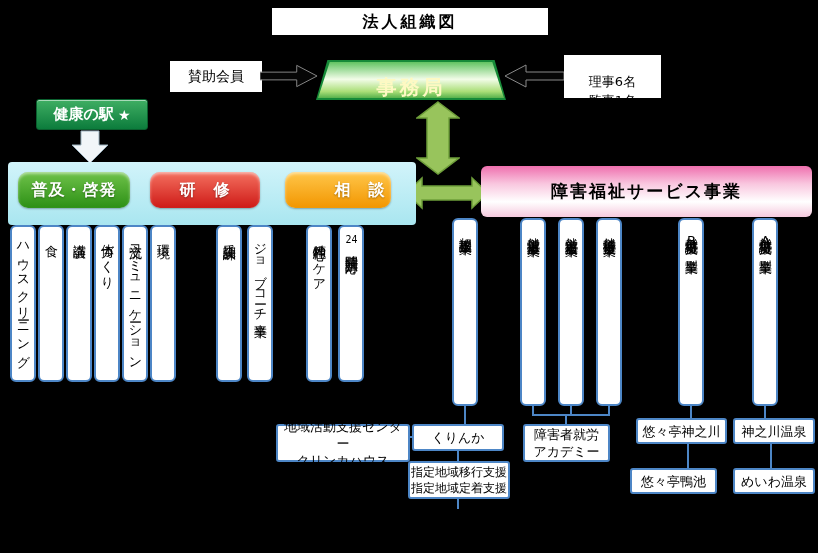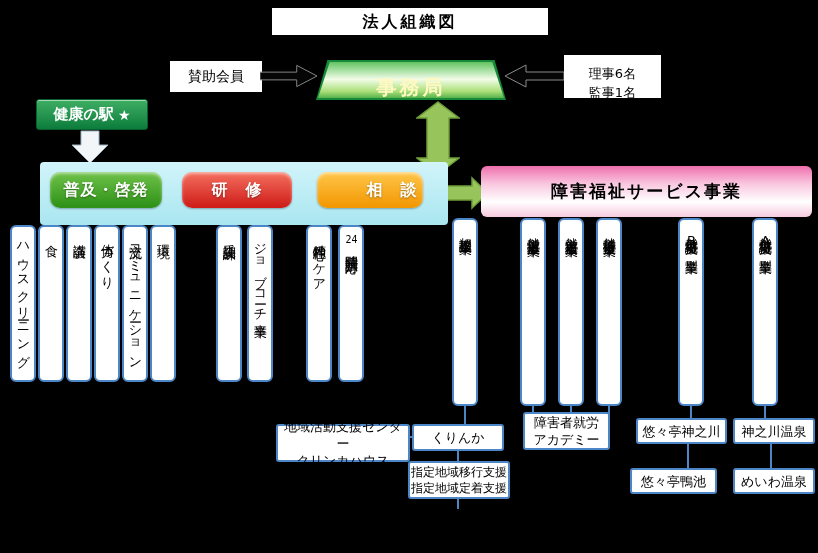--- a/index.html
+++ b/index.html
@@ -8,21 +8,21 @@
 
   .stage { position:relative; width:818px; height:553px; background:var(--bg,#000); overflow:hidden;border-radius:26px; }
 
   
   .title-box { position:absolute; left:272px; top:8px; width:276px; height:27px;
     background:#fff; color:#000; font-weight:bold; font-size:16px; line-height:27px;
     text-align:center; letter-spacing:3px; }
 
   .white-box { position:absolute; background:#fff; color:#000; text-align:center; }
   .sanjo { left:170px; top:61px; width:92px; height:31px; font-size:14px; line-height:31px; }
-  .riji  { left:564px; top:55px; width:97px; height:43px; font-size:13px; line-height:19px; padding-top:9px; }
+  .riji  { left:564px; top:55px; width:97px; height:43px; font-size:13px; line-height:19px; padding-top:17px; }
 
   .trap { position:absolute; left:316px; top:60px; width:190px; height:40px;
     clip-path:polygon(6% 0,94% 0,100% 100%,0 100%); background:var(--trap-edge,#168a38); }
   .trap-in { position:absolute; inset:2px; clip-path:polygon(6.3% 0,93.7% 0,100% 100%,0 100%);
     background:linear-gradient(180deg,#62c462 0%,#f2fce8 48%,#aade77 82%,#57b24c 100%); }
   .trap-label { position:absolute; inset:0; display:flex; align-items:center; justify-content:center;
     font-weight:bold; font-size:20px; letter-spacing:3px; color:#fef9c3;margin-top:15px; }
 
   .kenko { position:absolute; left:36px; top:99px; width:112px; height:31px;
     display:flex; align-items:center; justify-content:center; gap:4px;
@@ -37,21 +37,21 @@
   .arr-left  { left:504px; top:64px; width:60px; height:24px; }
   .black-arrow { fill:#060606; stroke:#8a8a8a; stroke-width:1; }
   .arr-down-white { left:71px; top:130px; width:38px; height:34px; }
   .white-arrow { fill:#f2f6f9; stroke:#9ab0bd; stroke-width:1; }
   .arr-v-green { left:416px; top:101px; width:44px; height:74px; }
   .arr-h-green { left:405px; top:173px; width:84px; height:40px; }
   .green-arrow { fill:var(--arrow-green,#98c45c); stroke:var(--arrow-green-edge,#6e9e3a); stroke-width:1.5; }
 
   
   .cyan-bar { position:absolute; left:8px; top:162px; width:408px; height:63px; border-radius:4px;
-    background:linear-gradient(180deg,#d2f4fa,var(--bar-cyan,#a9e6f0));margin-left:32px; }
+    background:linear-gradient(180deg,#d2f4fa,var(--bar-cyan,#a9e6f0)); }
   .pill { position:absolute; top:10px; height:36px; display:flex; align-items:center; justify-content:center;
     color:#fff; font-weight:bold; font-size:16px; border-radius:10px; letter-spacing:1px;
     text-shadow:0 1px 2px rgba(0,0,0,.35);
     box-shadow:inset 0 2px 3px rgba(255,255,255,.5), 0 1px 2px rgba(0,0,0,.3); }
   .pill-green  { left:10px;  width:112px; background:linear-gradient(180deg,var(--btn-green-1,#6fc24a),var(--btn-green-2,#2c9015)); }
   .pill-red    { left:142px; width:110px; background:linear-gradient(180deg,var(--btn-red-1,#f4705f),var(--btn-red-2,#ce1a17)); }
   .pill-orange { left:277px; width:106px; background:linear-gradient(180deg,var(--btn-orange-1,#ffc64a),var(--btn-orange-2,#f29600));padding-left:44px; }
 
   .pink-bar { position:absolute; left:481px; top:166px; width:331px; height:51px; border-radius:6px;
     display:flex; align-items:center; justify-content:center; color:#000; font-weight:bold; font-size:17px;
@@ -156,20 +156,20 @@
   <div class="cline" style="left:690px;top:406px;width:2px;height:12px"></div>
   <div class="cline" style="left:687px;top:444px;width:2px;height:24px"></div>
   <div class="cline" style="left:764px;top:406px;width:2px;height:12px"></div>
   <div class="cline" style="left:770px;top:444px;width:2px;height:24px"></div>
 
   <div class="fbox" style="left:276px;top:424px;width:134px;height:38px">地域活動支援センター
 クリンカハウス</div>
   <div class="fbox" style="left:412px;top:424px;width:92px;height:27px">くりんか</div>
   <div class="fbox small" style="left:408px;top:461px;width:102px;height:38px">指定地域移行支援
 指定地域定着支援</div>
-  <div class="fbox" style="left:523px;top:412px;width:87px;height:38px">障害者就労
+  <div class="fbox" style="left:523px;top:424px;width:87px;height:38px">障害者就労
 アカデミー</div>
   <div class="fbox" style="left:636px;top:418px;width:91px;height:26px">悠々亭神之川</div>
   <div class="fbox" style="left:630px;top:468px;width:87px;height:26px">悠々亭鴨池</div>
   <div class="fbox" style="left:733px;top:418px;width:82px;height:26px">神之川温泉</div>
   <div class="fbox" style="left:733px;top:468px;width:82px;height:26px">めいわ温泉</div>
 
 </div>
 
 </body></html>

